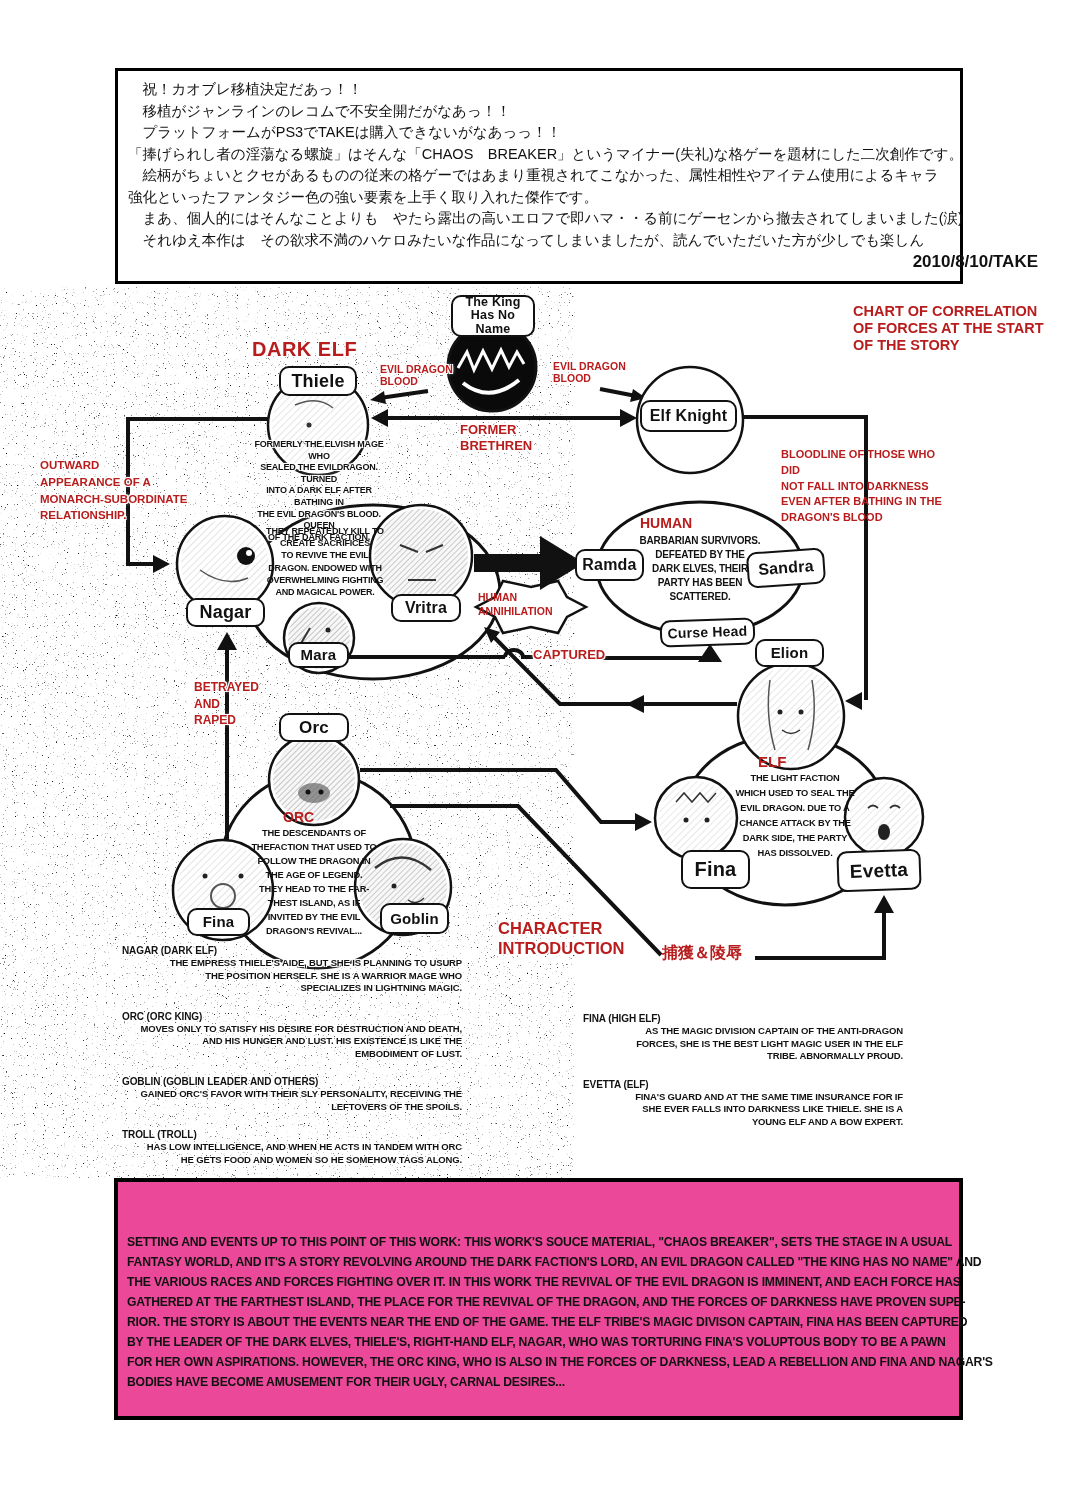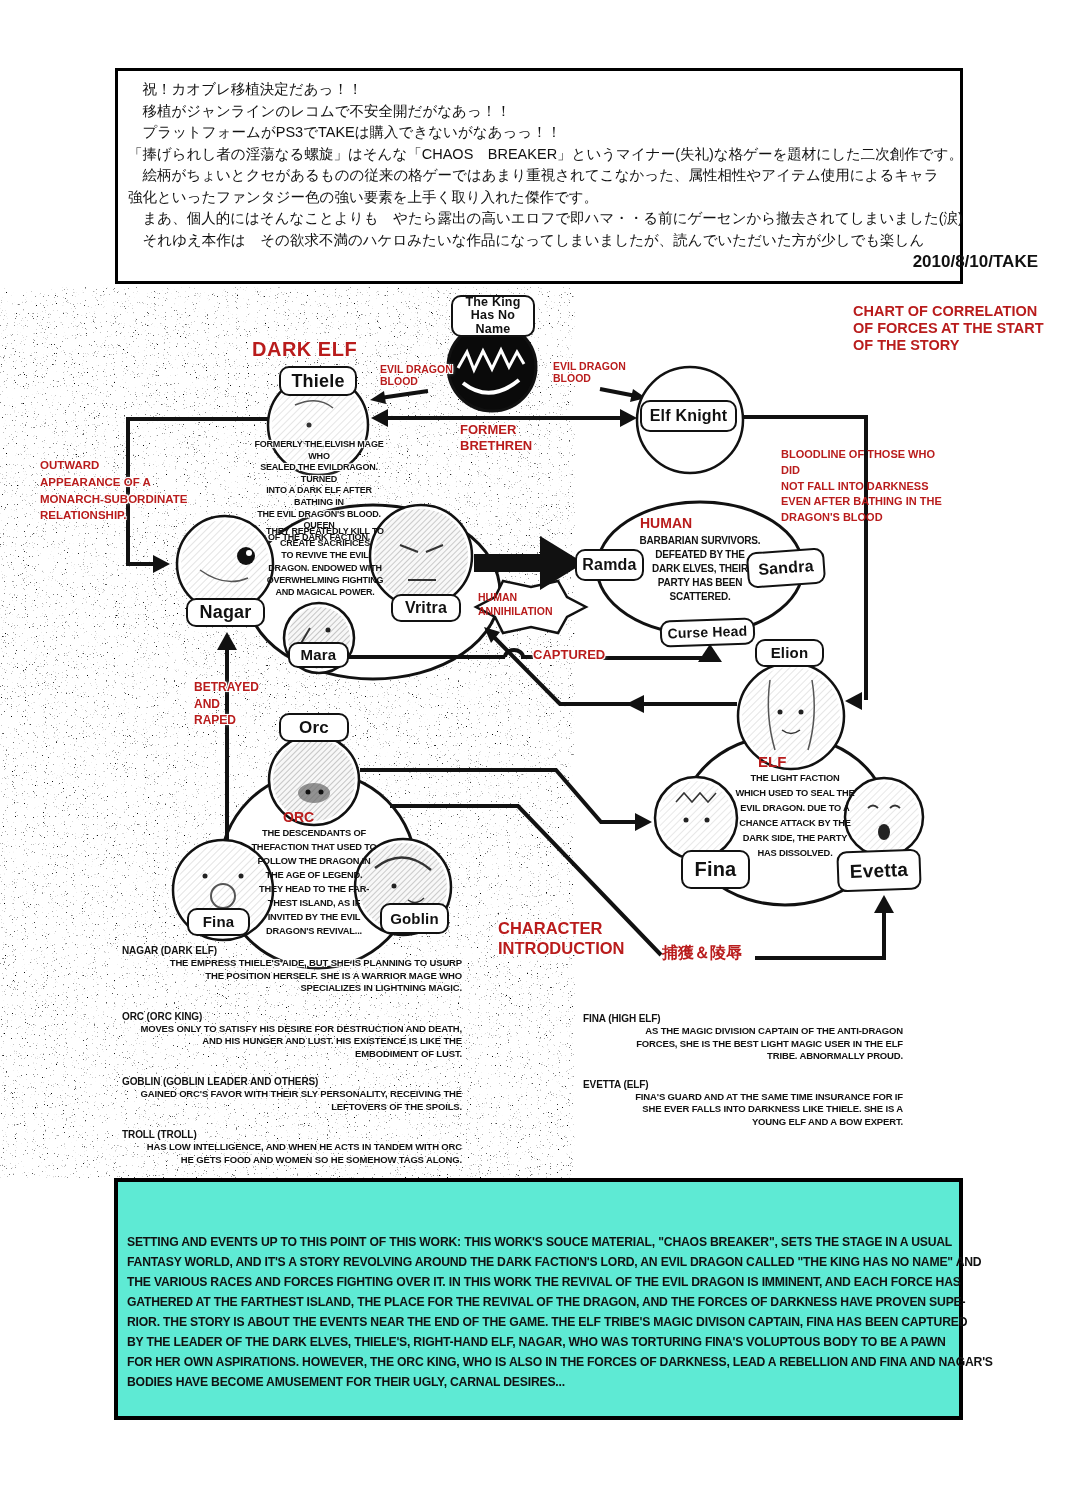--- a/index.html
+++ b/index.html
@@ -348,21 +348,21 @@
     <div class="intro-entry">
       <div class="intro-name">EVETTA (ELF)</div>
       <div class="intro-body">
           <div class="">FINA'S GUARD AND AT THE SAME TIME INSURANCE FOR IF</div>
           <div class="">SHE EVER FALLS INTO DARKNESS LIKE THIELE. SHE IS A</div>
           <div class="">YOUNG ELF AND A BOW EXPERT.</div>
         </div>
     </div>
   </div>
 
-  <div class="abs" style="left:114px;top:1178px;width:849px;height:242px;border:4.5px solid #000;background:#5eead4;">
+  <div class="abs" style="left:114px;top:1178px;width:849px;height:242px;border:4.5px solid #000;background:#ec4899;">
     <div class="abs" style="left:9px;top:50px;width:828px;">
         <div class="footer-line">SETTING AND EVENTS UP TO THIS POINT OF THIS WORK: THIS WORK'S SOUCE MATERIAL, "CHAOS BREAKER", SETS THE STAGE IN A USUAL</div>
         <div class="footer-line">FANTASY WORLD, AND IT'S A STORY REVOLVING AROUND THE DARK FACTION'S LORD, AN EVIL DRAGON CALLED "THE KING HAS NO NAME" AND</div>
         <div class="footer-line">THE VARIOUS RACES AND FORCES FIGHTING OVER IT. IN THIS WORK THE REVIVAL OF THE EVIL DRAGON IS IMMINENT, AND EACH FORCE HAS</div>
         <div class="footer-line">GATHERED AT THE FARTHEST ISLAND, THE PLACE FOR THE REVIVAL OF THE DRAGON, AND THE FORCES OF DARKNESS HAVE PROVEN SUPE-</div>
         <div class="footer-line">RIOR. THE STORY IS ABOUT THE EVENTS NEAR THE END OF THE GAME. THE ELF TRIBE'S MAGIC DIVISON CAPTAIN, FINA HAS BEEN CAPTURED</div>
         <div class="footer-line">BY THE LEADER OF THE DARK ELVES, THIELE'S, RIGHT-HAND ELF, NAGAR, WHO WAS TORTURING FINA'S VOLUPTOUS BODY TO BE A PAWN</div>
         <div class="footer-line">FOR HER OWN ASPIRATIONS. HOWEVER, THE ORC KING, WHO IS ALSO IN THE FORCES OF DARKNESS, LEAD A REBELLION AND FINA AND NAGAR'S</div>
         <div class="footer-line">BODIES HAVE BECOME AMUSEMENT FOR THEIR UGLY, CARNAL DESIRES...</div>
       </div>

